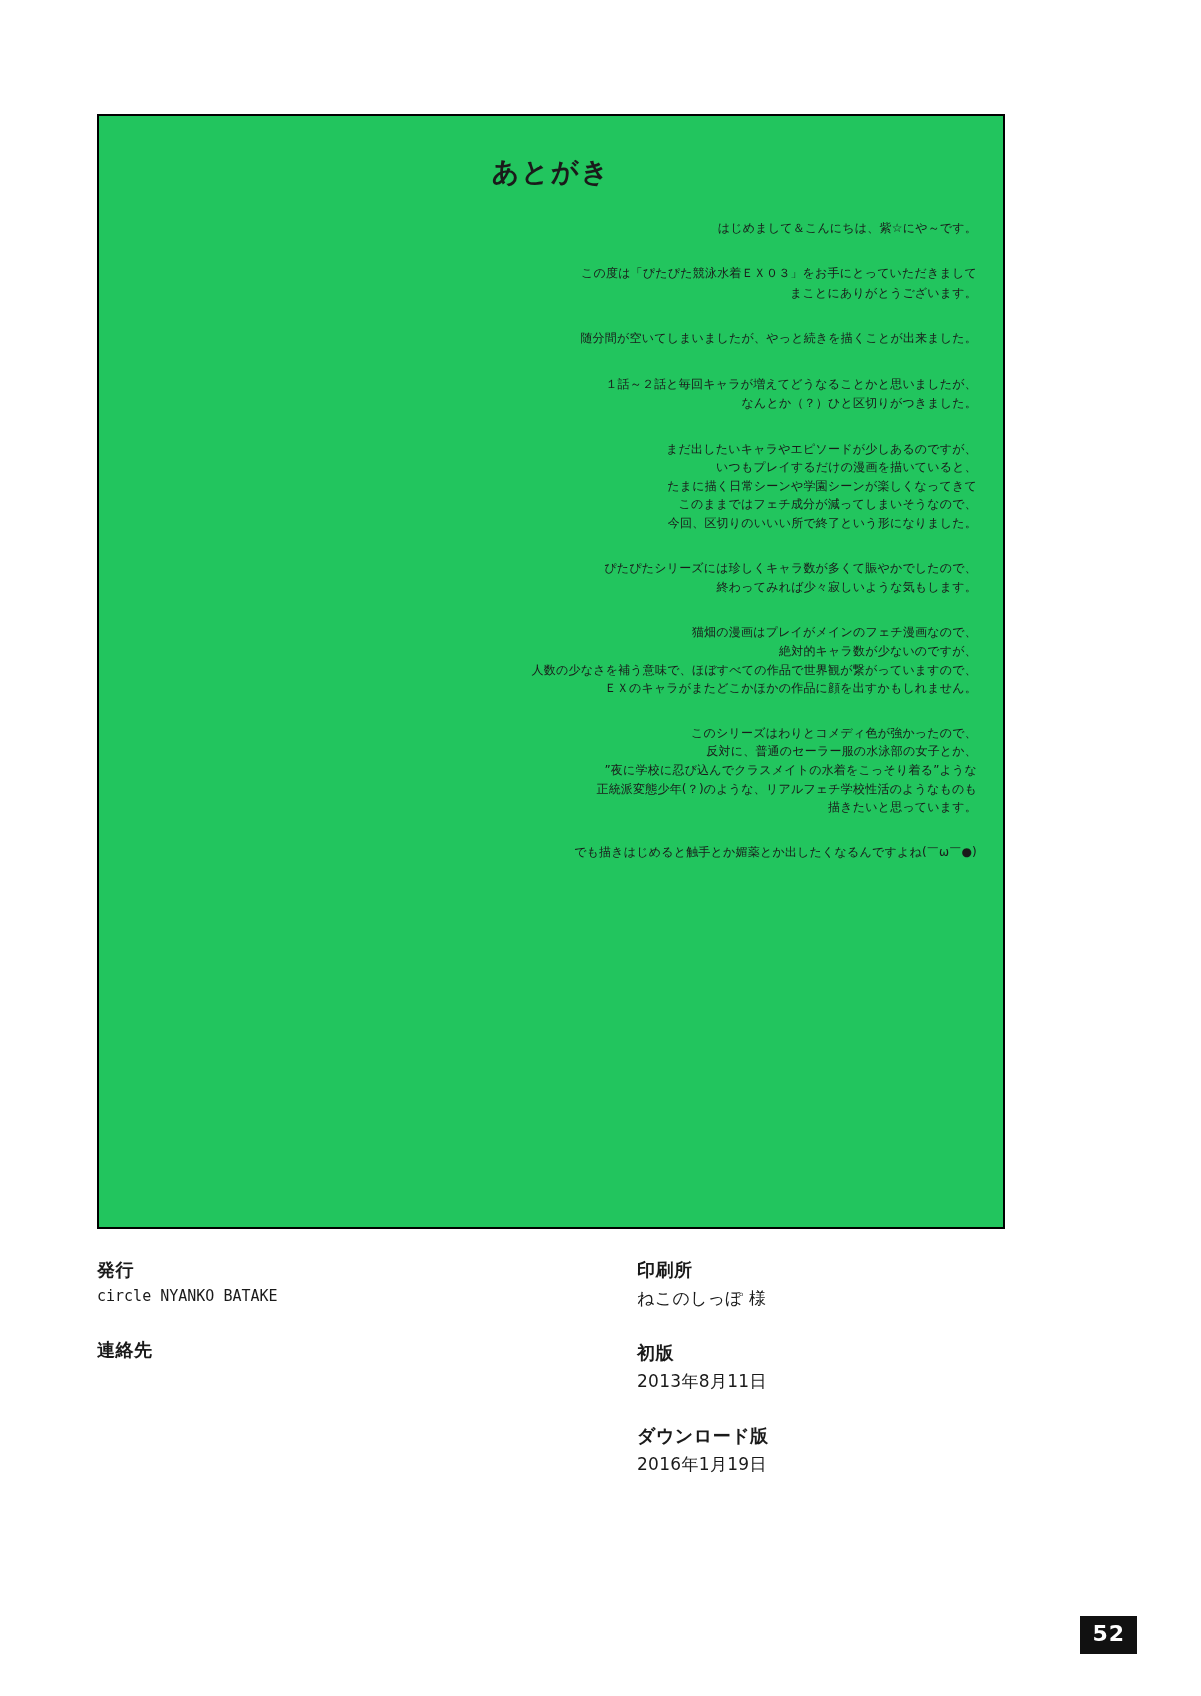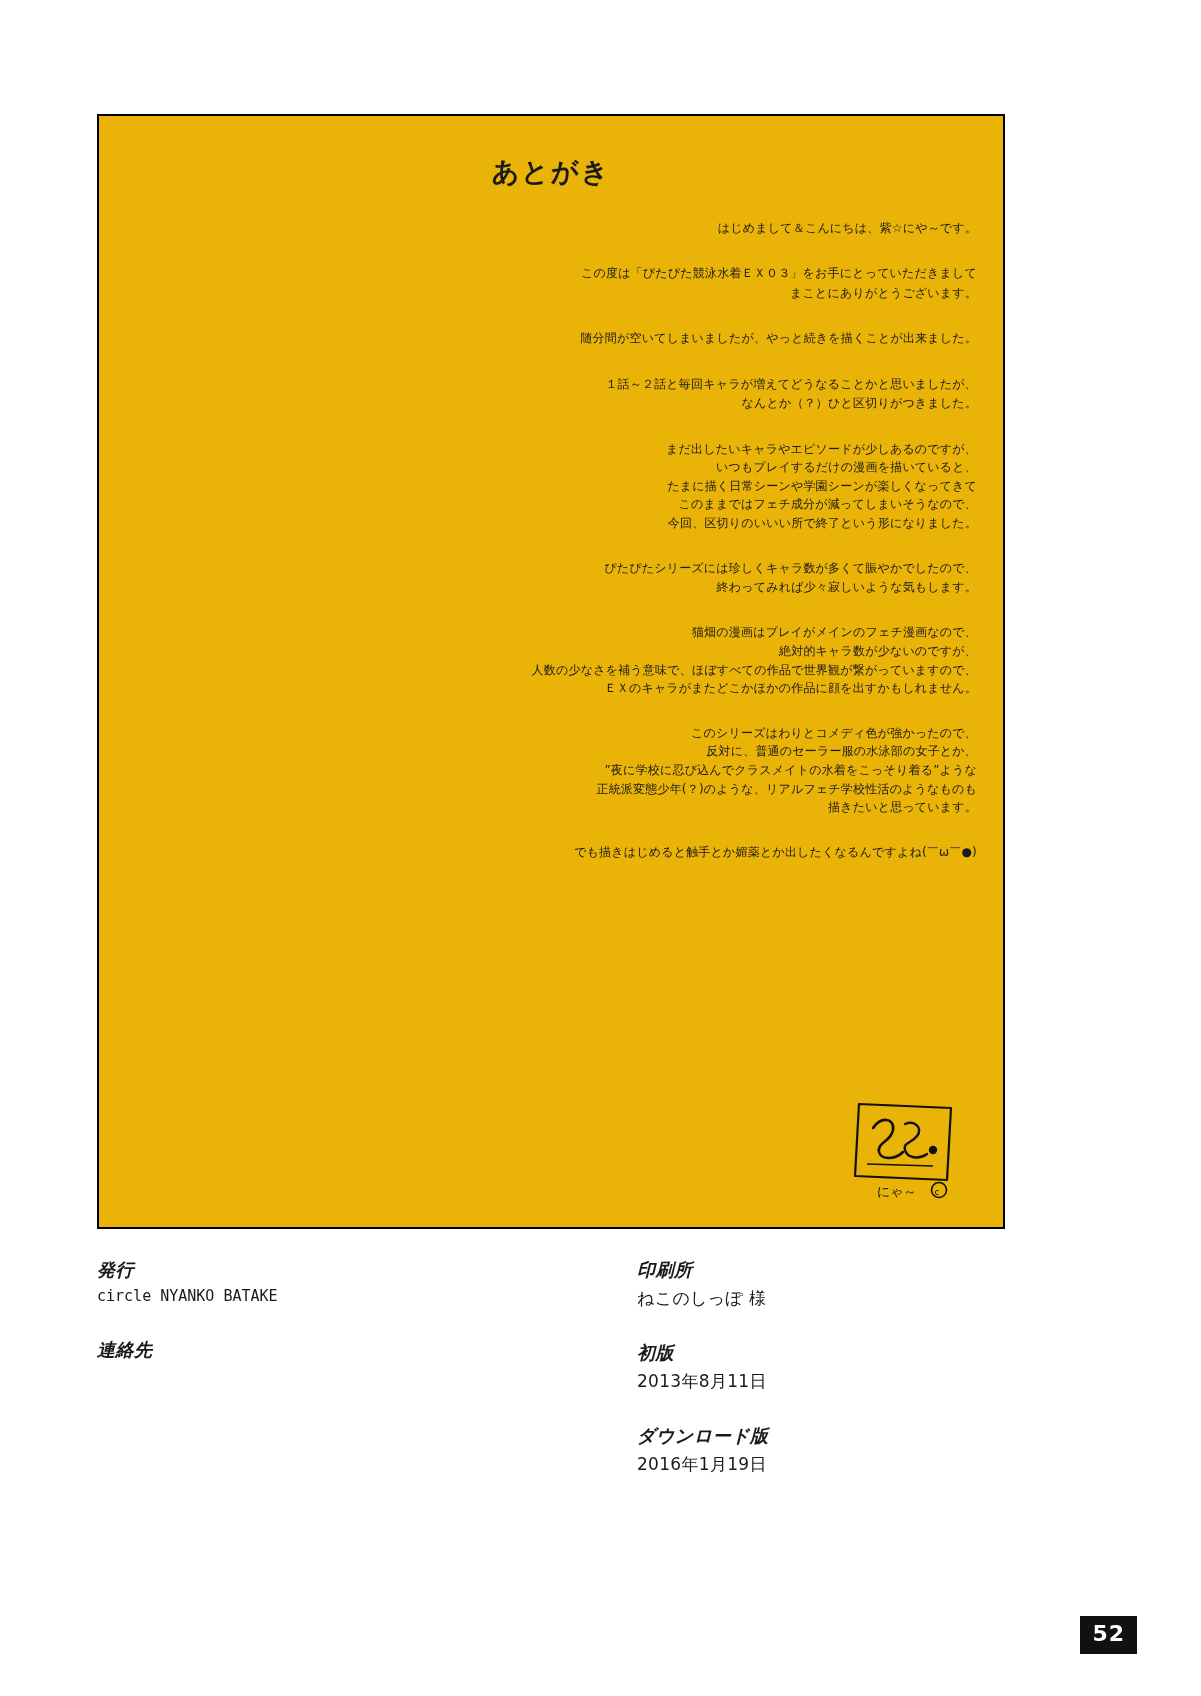--- a/index.html
+++ b/index.html
@@ -18,21 +18,21 @@
 
   
   .afterword-box {
     position: absolute;
     left: 97px;
     top: 114px;
     width: 908px;
     height: 1115px;
     border: 2px solid #000000;
     box-sizing: border-box;
-    background: #eab308;
+    background: #22c55e;
   }
 
   .afterword-title {
     text-align: center;
     font-size: 27px;
     font-weight: bold;
     letter-spacing: 2px;
     margin-top: 42px;
     line-height: 1;
   }
@@ -92,21 +92,20 @@
 
   .entry {
     margin-bottom: 30px;
   }
   .entry-label {
     font-size: 18px;
     font-weight: bold;
     line-height: 1.35;
     margin-bottom: 4px;
     letter-spacing: 0.5px;
-    font-style: italic;
   }
   .entry-value {
     font-size: 17px;
     line-height: 1.45;
     letter-spacing: 0.3px;
   }
   .entry-value.mono {
     font-family: "DejaVu Sans Mono", monospace;
     font-size: 15.5px;
     letter-spacing: 0;
@@ -159,35 +158,20 @@
 ＥＸのキャラがまたどこかほかの作品に顔を出すかもしれません。</p>
     <p class="para tight">このシリーズはわりとコメディ色が強かったので、
 反対に、普通のセーラー服の水泳部の女子とか、
 ”夜に学校に忍び込んでクラスメイトの水着をこっそり着る”ような
 正統派変態少年(？)のような、リアルフェチ学校性活のようなものも
 描きたいと思っています。</p>
     <p class="para">でも描きはじめると触手とか媚薬とか出したくなるんですよね(￣ω￣●)</p>
   </div>
 
 
-  <div class="signature">
-    <svg width="120" height="105" viewBox="0 0 120 105" xmlns="http://www.w3.org/2000/svg">
-
-      <path d="M12,6 L104,10 L100,82 L8,78 Z" fill="none" stroke="#111" stroke-width="2.2" stroke-linejoin="round"></path>
-
-      <path d="M26,30 C34,18 48,20 46,32 C44,44 30,44 32,54 C34,62 48,62 56,54" fill="none" stroke="#111" stroke-width="2.6" stroke-linecap="round"></path>
-      <path d="M58,26 C68,22 76,30 70,38 C64,46 56,44 58,52 C60,60 72,62 80,56" fill="none" stroke="#111" stroke-width="2.4" stroke-linecap="round"></path>
-      <circle cx="86" cy="52" r="4.2" fill="#111"></circle>
-      <path d="M20,66 L86,68" fill="none" stroke="#111" stroke-width="1.6"></path>
-
-      <text x="30" y="98" font-family="DejaVu Sans, sans-serif" font-size="13" fill="#111">にゃ～</text>
-      <circle cx="92" cy="92" r="7.5" fill="none" stroke="#111" stroke-width="1.6"></circle>
-      <text x="87.5" y="96.5" font-family="DejaVu Sans, sans-serif" font-size="9" fill="#111">c</text>
-    </svg>
-  </div>
 
 </div>
 
 <div class="colophon">
 
   <div class="col col-left">
     <div class="entry">
       <div class="entry-label">発行</div>
       <div class="entry-value latin">circle NYANKO BATAKE</div>
     </div>

